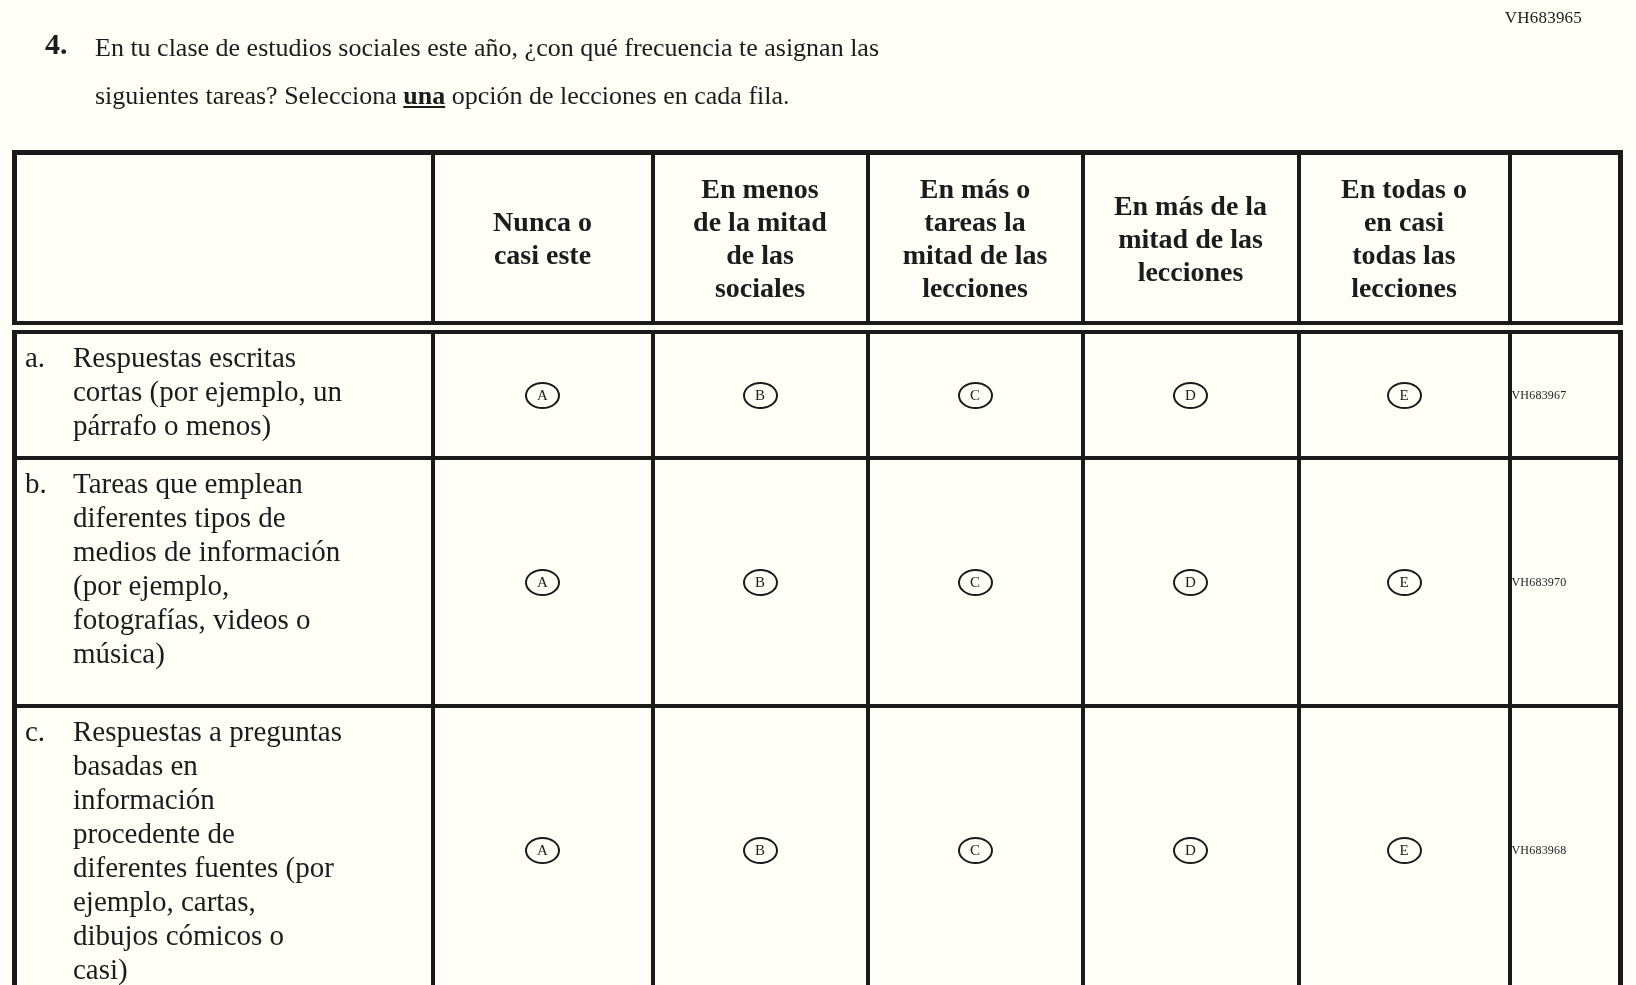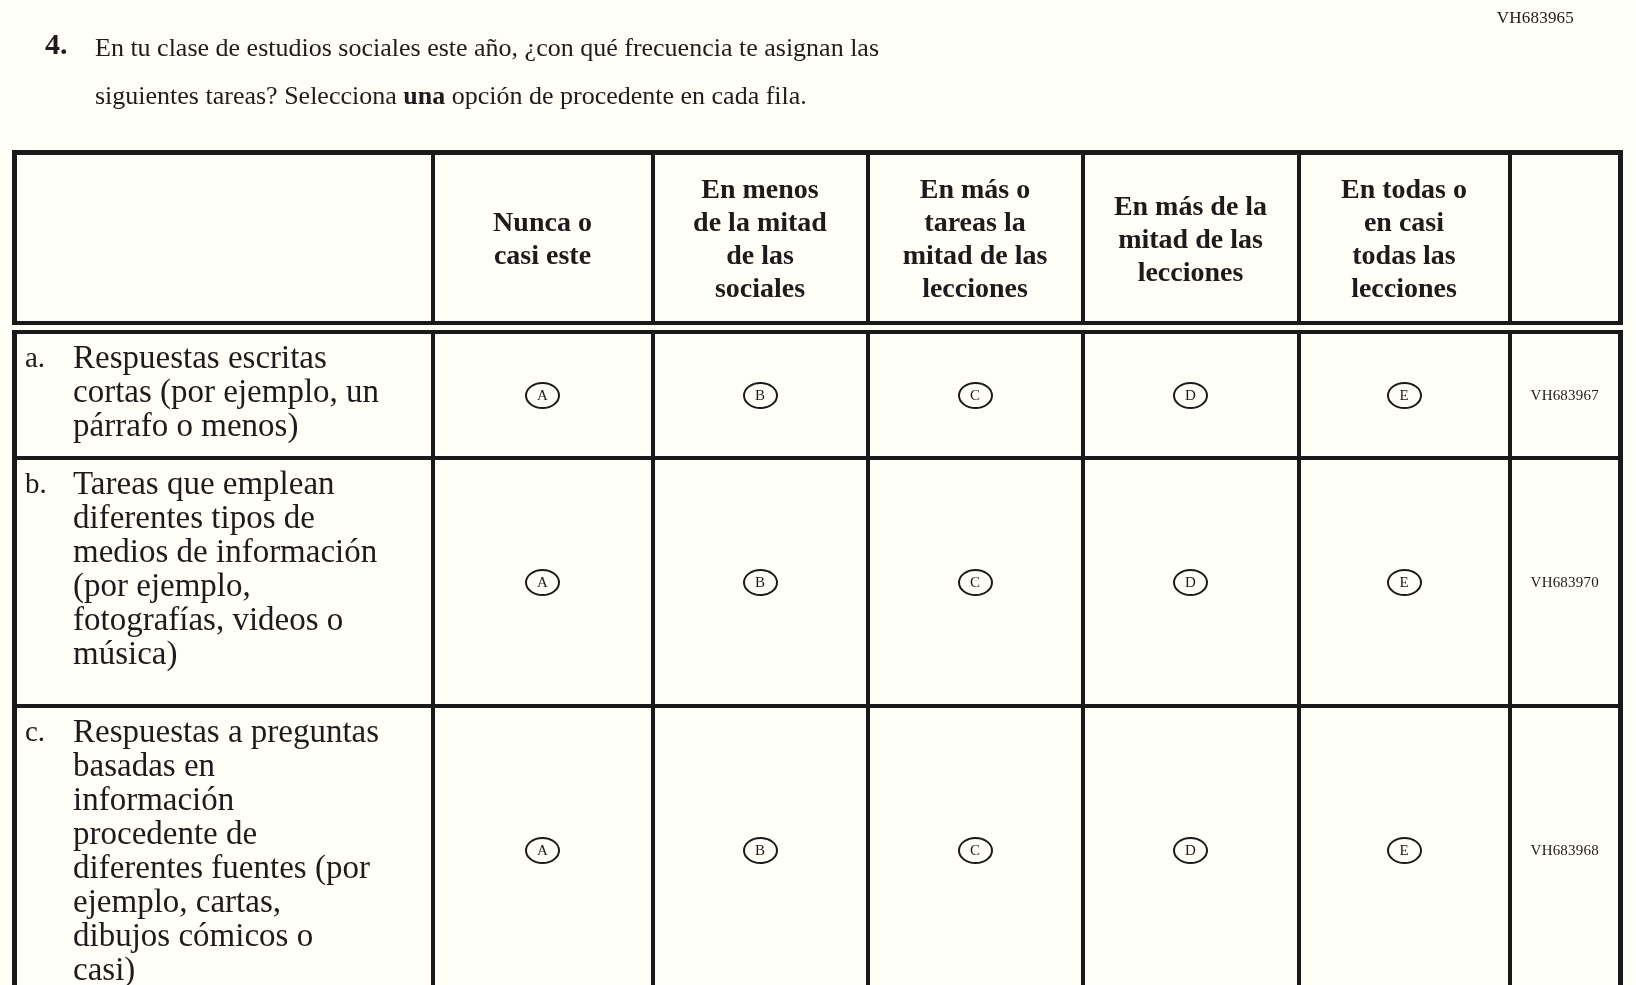--- a/index.html
+++ b/index.html
@@ -4,85 +4,85 @@
 <style>
   * { box-sizing: content-box; }
   html, body { margin: 0; padding: 0; }
   body {
     width: 1636px; height: 985px; position: relative;
     background: #fffef7; color: #1d1b1c;
     font-family: "Liberation Serif", "DejaVu Serif", serif;
     overflow: hidden;
   }
   .top-code {
-    position: absolute; top: 8px; right: 62px;
+    position: absolute; top: 8px; right: 54px;
     font-size: 17px; letter-spacing: 0.2px;
   }
   .question {
     position: absolute; left: 45px; top: 24px;
     display: flex;
   }
   .qnum {
     font-weight: bold; font-size: 30px; line-height: 40px;
     width: 50px; flex: 0 0 50px;
   }
   .qtext {
     font-size: 26px; line-height: 48px;
     white-space: pre-line; width: 1220px;
   }
-  .qtext b { font-weight: bold; }
+  .qtext b { font-weight: bold; text-decoration: underline; }
   table.survey-table {
     position: absolute; left: 12px; top: 150px;
     border-collapse: collapse; table-layout: fixed;
     width: 1606px;
     border: 5px solid #1a1a1a;
   }
   th, td { border: 4px solid #1a1a1a; padding: 0; }
   thead th {
     border-bottom: 13px double #1a1a1a;
     font-weight: bold; font-size: 28px; line-height: 33px;
     text-align: center; vertical-align: middle;
     white-space: pre-line; height: 158px; padding: 4px 2px;
   }
   td.item { vertical-align: top; padding: 6px 4px 6px 8px; }
   .item-inner { display: flex; }
   .item-letter {
     flex: 0 0 48px; width: 48px;
     font-size: 29px; line-height: 34px;
   }
   .item-text {
-    font-size: 33px; line-height: 34px;
+    font-size: 29px; line-height: 34px;
     white-space: pre-line;
   }
   td.opt { text-align: center; vertical-align: middle; }
   .bubble {
     display: inline-block;
     width: 31px; height: 23px;
     border: 2px solid #1a1a1a; border-radius: 50%;
     font-size: 15px; line-height: 23px; text-align: center;
     font-family: "Liberation Serif", "DejaVu Serif", serif;
     cursor: pointer;
   }
   td.codecell {
-    text-align: center; vertical-align: middle;
-    font-size: 15px; letter-spacing: 0.2px;
+    text-align: left; vertical-align: middle;
+    font-size: 12px; letter-spacing: 0.2px;
   }
   tr.row-a > td { height: 110px; }
   tr.row-b > td { height: 232px; }
   tr.row-c > td { height: 250px; }
 </style>
 </head>
 <body>
 
 <div class="top-code">VH683965</div>
 
 <div class="question">
   <div class="qnum">4.</div>
   <div class="qtext"><span>En tu clase de estudios sociales este año, ¿con qué frecuencia te asignan las
-siguientes tareas? Selecciona </span><b>una</b><span> opción de procedente en cada fila.</span></div>
+siguientes tareas? Selecciona </span><b>una</b><span> opción de lecciones en cada fila.</span></div>
 </div>
 
 <table class="survey-table">
   <colgroup>
     <col style="width:418px">
     <col style="width:220px">
     <col style="width:215px">
     <col style="width:215px">
     <col style="width:216px">
     <col style="width:211px">

